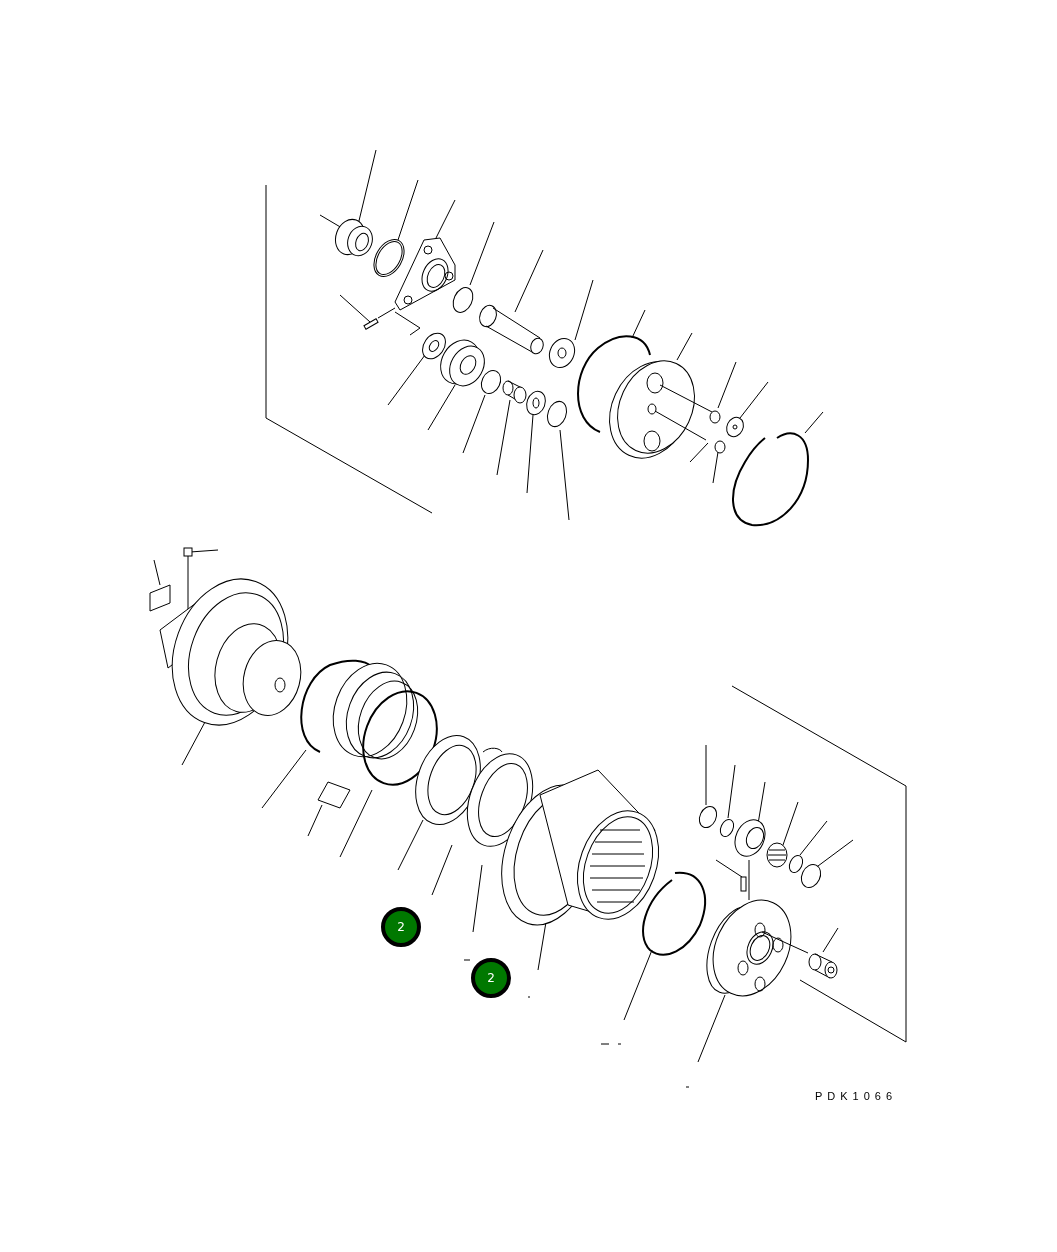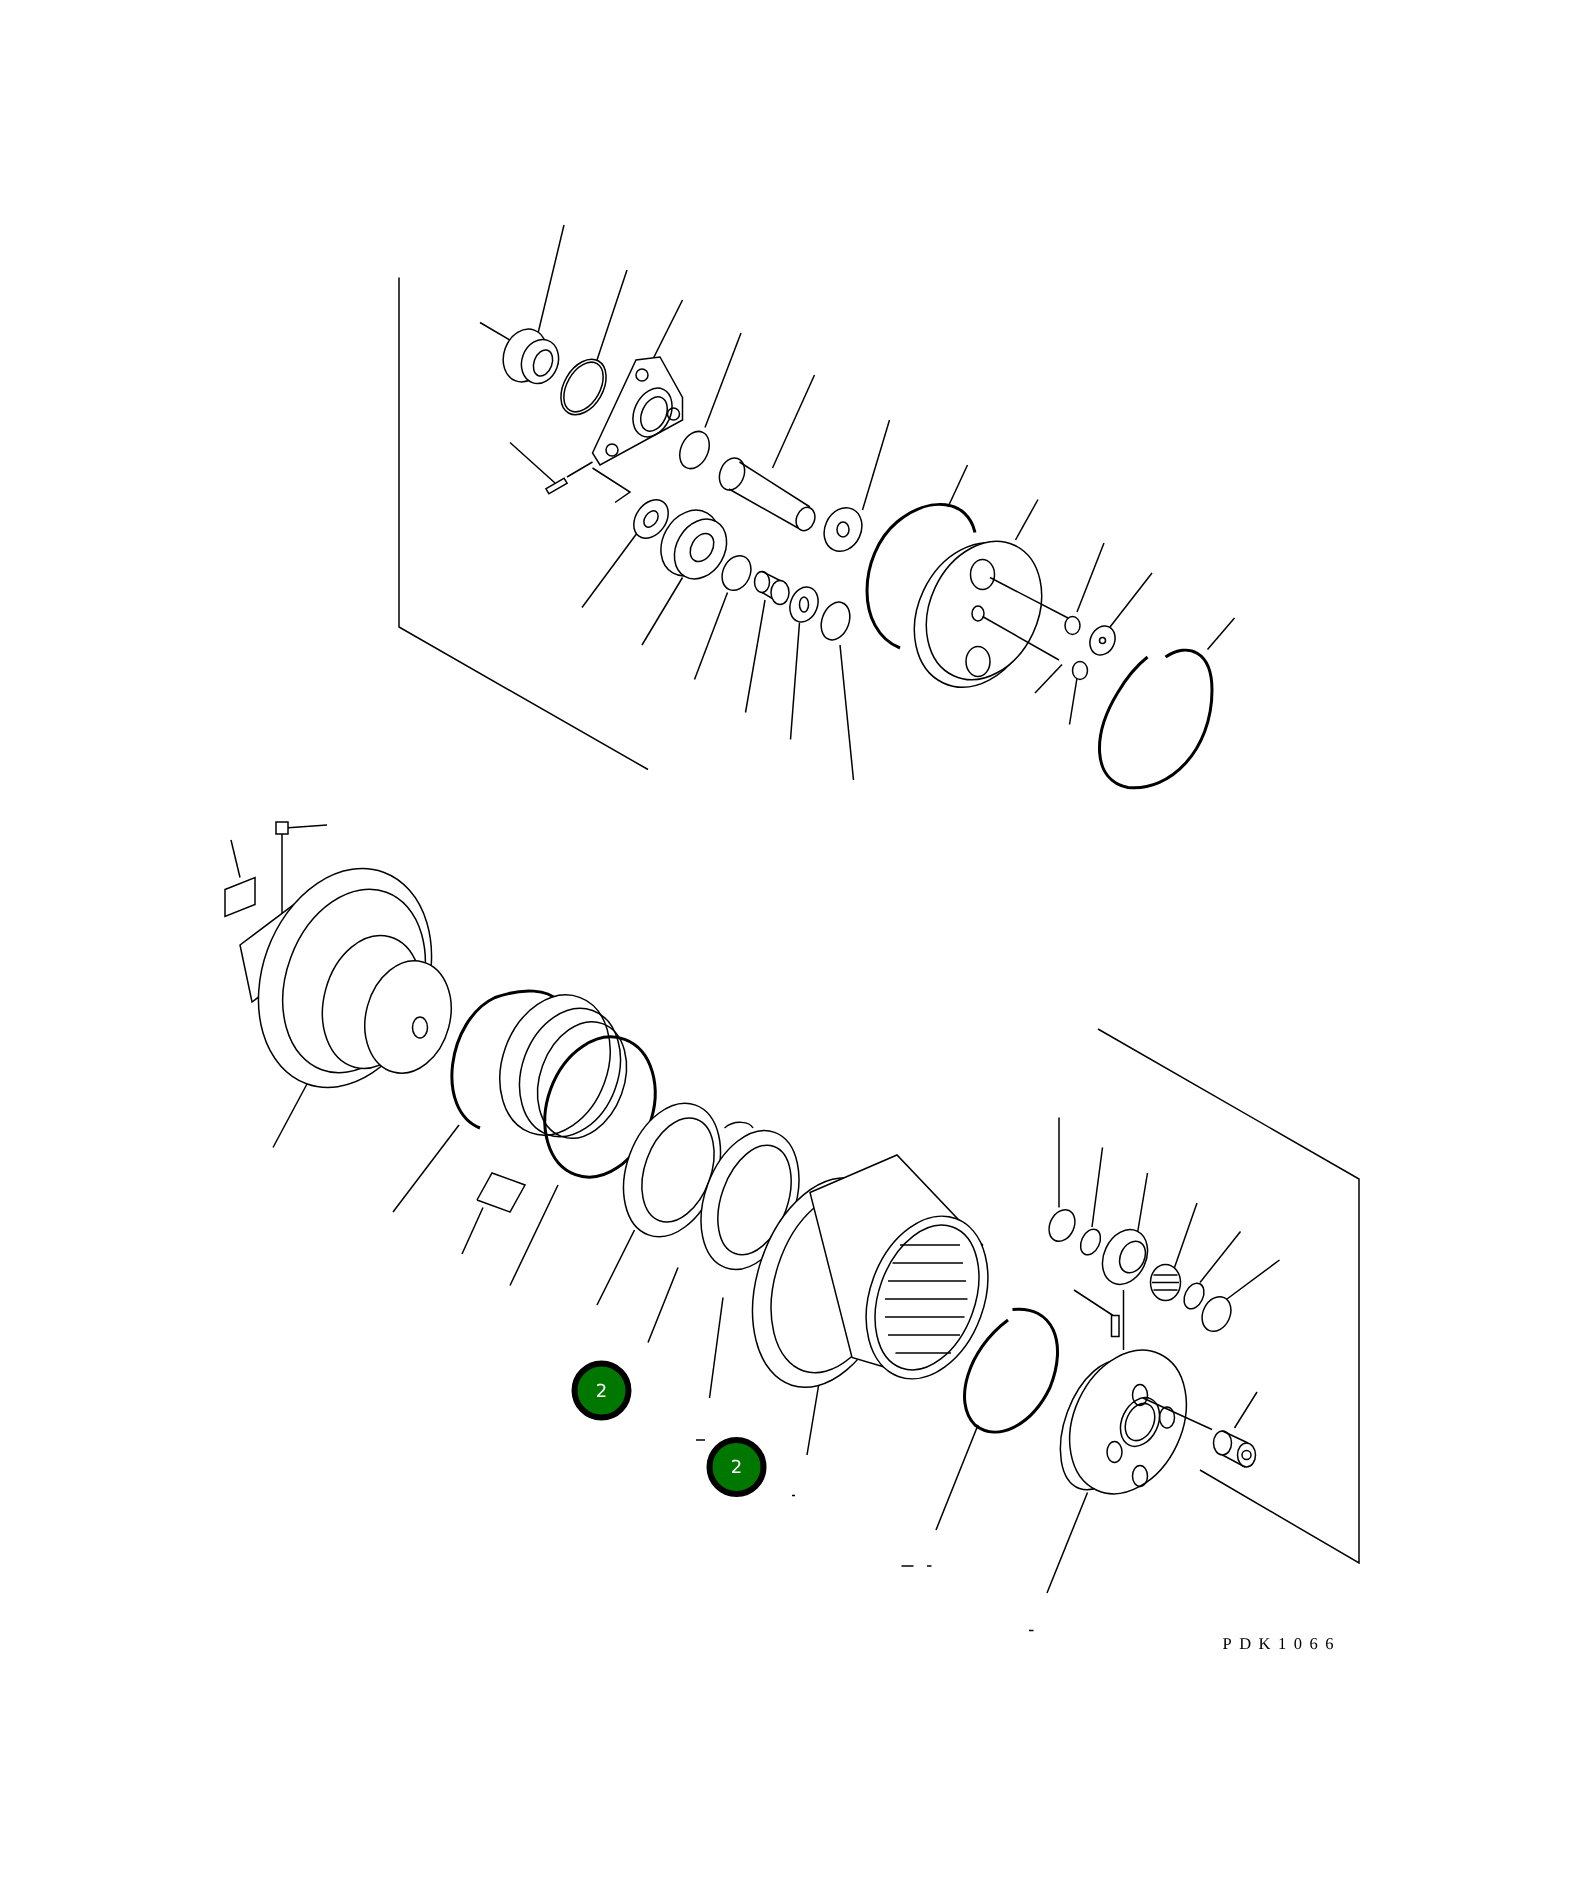--- a/index.html
+++ b/index.html
@@ -2,21 +2,21 @@
 <html><head>
   <meta charset="utf-8">
   <style>
     html, body { margin: 0; padding: 0; background: #ffffff; }
     body { width: 1057px; height: 1252px; position: relative; overflow: hidden; font-family: "Liberation Sans", sans-serif; }
     #diagram { position: absolute; left: 0; top: 0; width: 1057px; height: 1252px; }
     .ln { stroke: #000; stroke-width: 1; fill: none; }
     .lnb { stroke: #000; stroke-width: 2; fill: none; }
     .fill-w { fill: #fff; stroke: #000; stroke-width: 1; }
     .callout { position: absolute; width: 40px; height: 40px; border-radius: 50%; background: #007800; border: 4px solid #000; box-sizing: border-box; color: #fff; font-size: 12px; display: flex; align-items: center; justify-content: center; cursor: pointer; font-family: "DejaVu Sans", sans-serif; }
-    .drawing-id { position: absolute; font-family: Liberation Serif, serif; font-size: 11px; letter-spacing: 5px; color: #000; }
+    .drawing-id { position: absolute; font-family: Liberation Sans, sans-serif; font-size: 11px; letter-spacing: 5px; color: #000; }
   </style>
 </head>
 <body>
 
 <svg id="diagram" viewBox="0 0 1057 1252" xmlns="http://www.w3.org/2000/svg">
 
   <g>
     <polyline class="ln" points="266,185 266,418 432,513"></polyline>
   </g>
 

